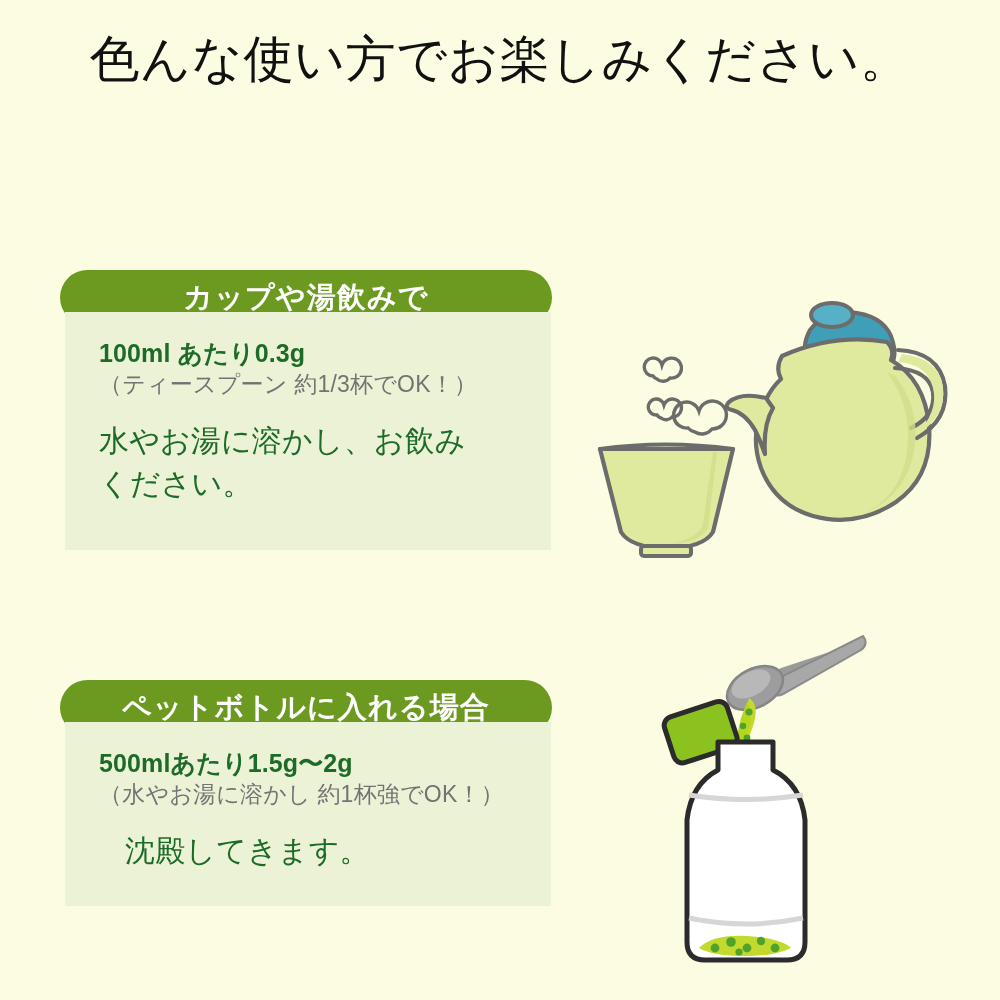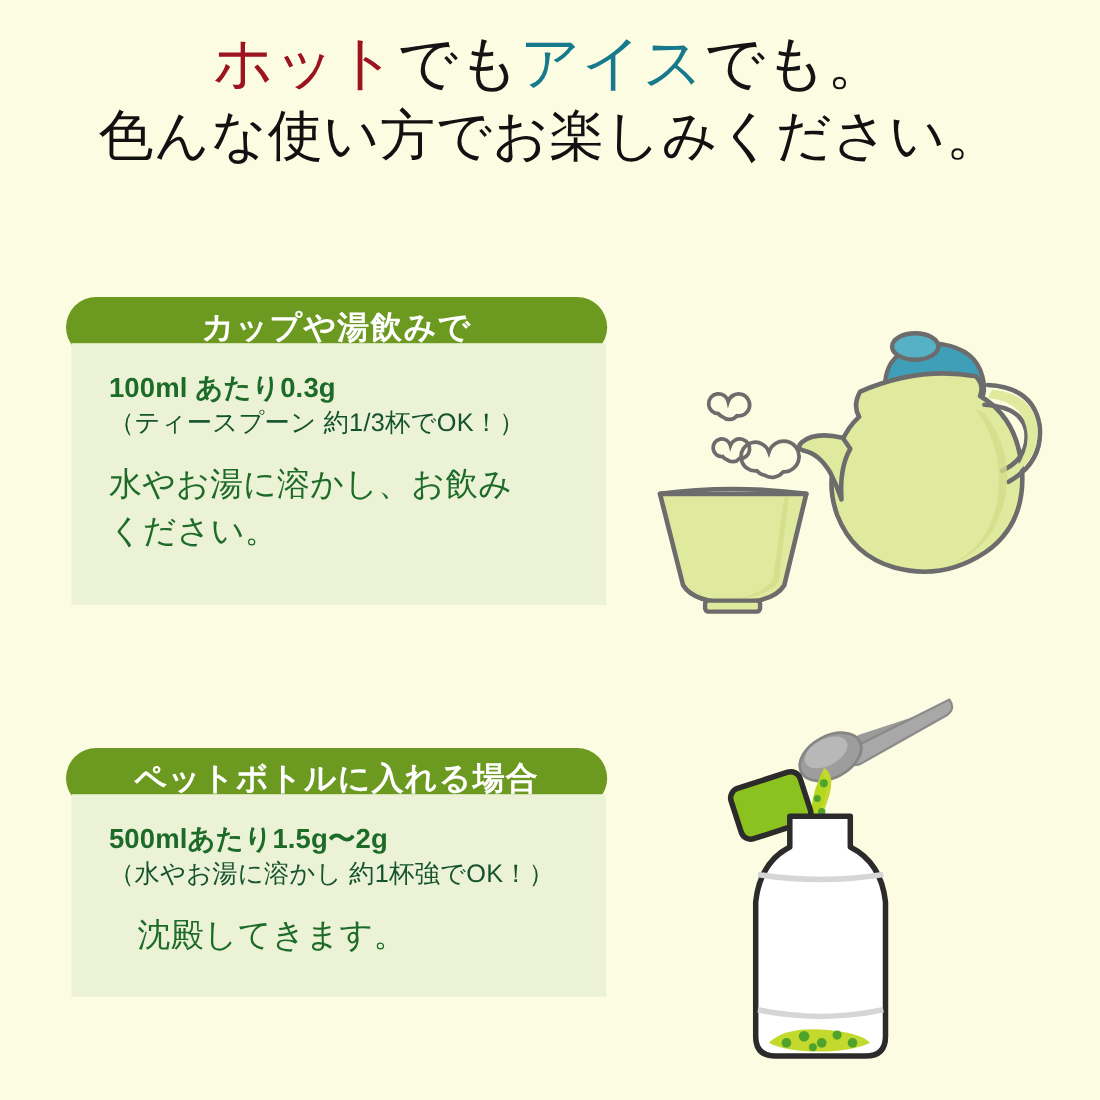--- a/index.html
+++ b/index.html
@@ -77,21 +77,21 @@
 
   .dose {
     color: #1d6b28;
     font-size: 25px;
     font-weight: bold;
     letter-spacing: 0.005em;
     white-space: nowrap;
     line-height: 1.1;
   }
   .dose-note {
-    color: #14532d;
+    color: #737373;
     font-size: 23px;
     letter-spacing: 0.01em;
     white-space: nowrap;
     margin-top: 3px;
     line-height: 1.2;
   }
   .body-text {
     color: #1d6b28;
     font-size: 30px;
     font-weight: normal;
@@ -104,21 +104,20 @@
 
   
   .illus { position: absolute; }
   .illus-teaset { left: 595px; top: 280px; }
   .illus-bottle { left: 655px; top: 630px; }
 </style>
 </head>
 <body>
 
 <div class="headline">
-  <div class="headline-line headline-line-1"><span class="tx-red">ホット</span><span class="tx-dark">でも</span><span class="tx-teal">アイス</span><span class="tx-dark">でも。</span></div>
   <div class="headline-line headline-line-2">色んな使い方でお楽しみください。</div>
 </div>
 
 <div class="section section-1">
   <div class="pill">
     <span class="pill-label">カップや湯飲みで</span>
   </div>
   <div class="panel panel-1">
     <div class="dose">100ml あたり0.3g</div>
     <div class="dose-note">（ティースプーン 約1/3杯でOK！）</div>

